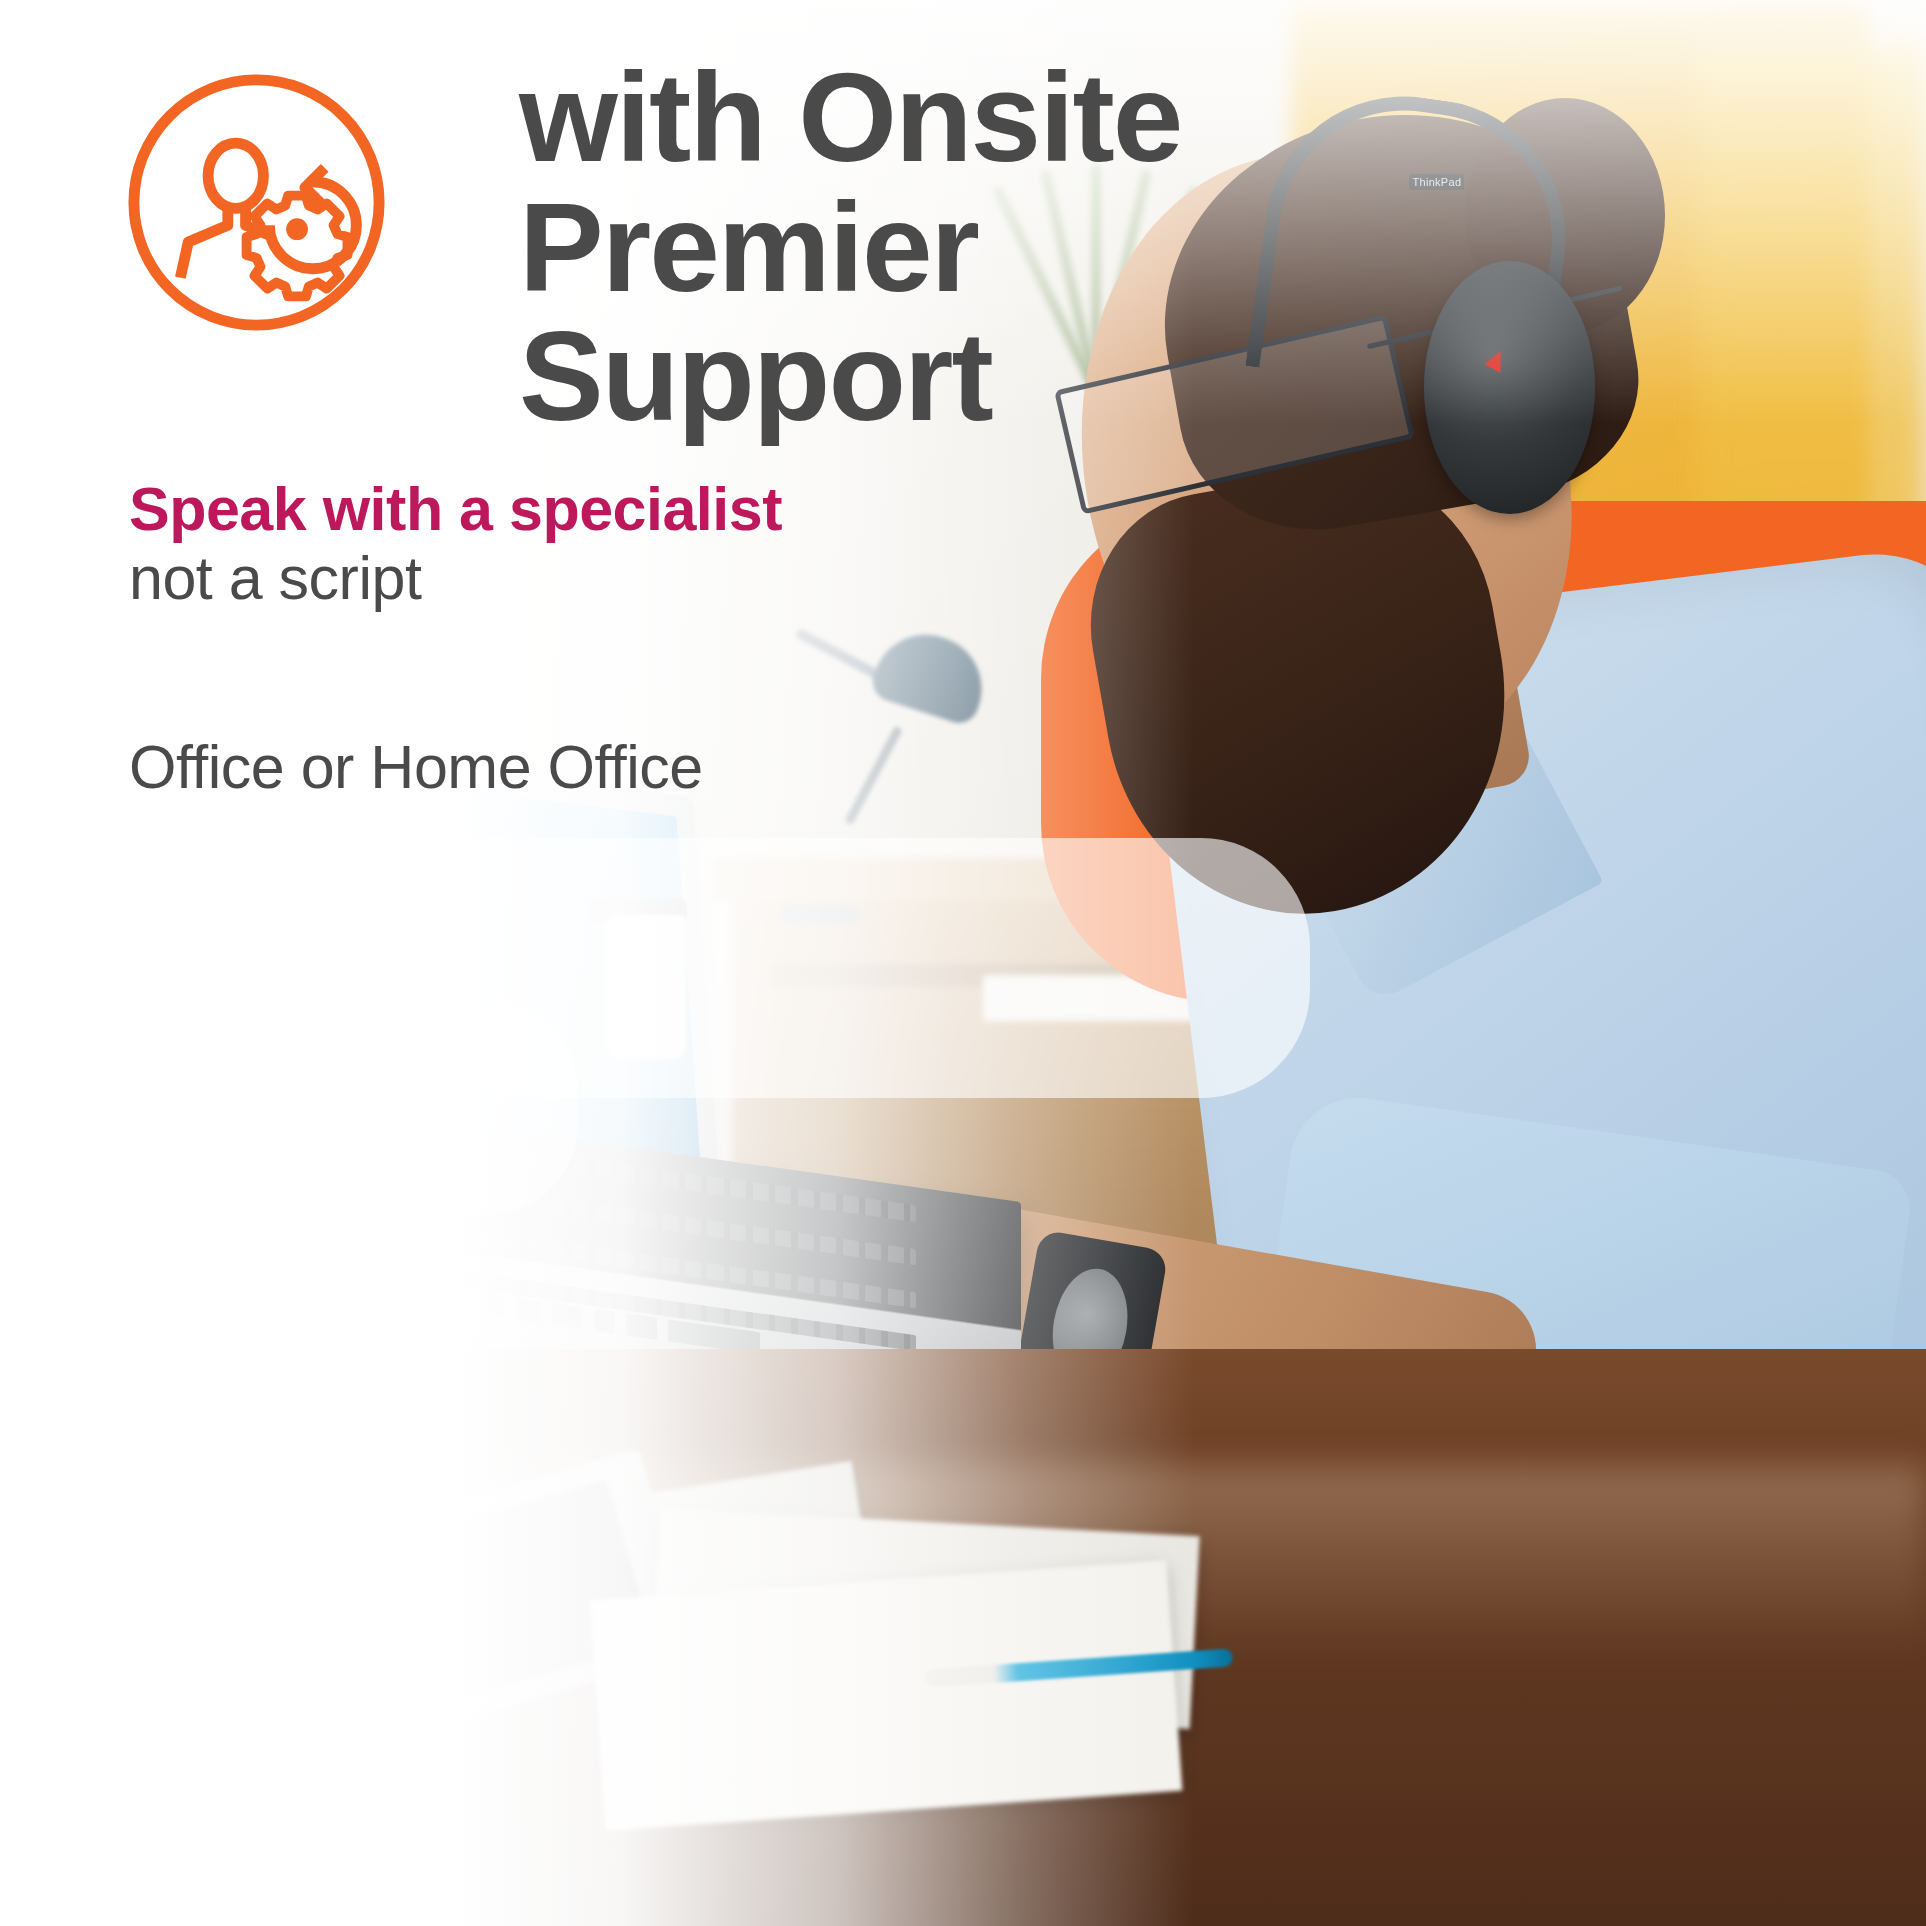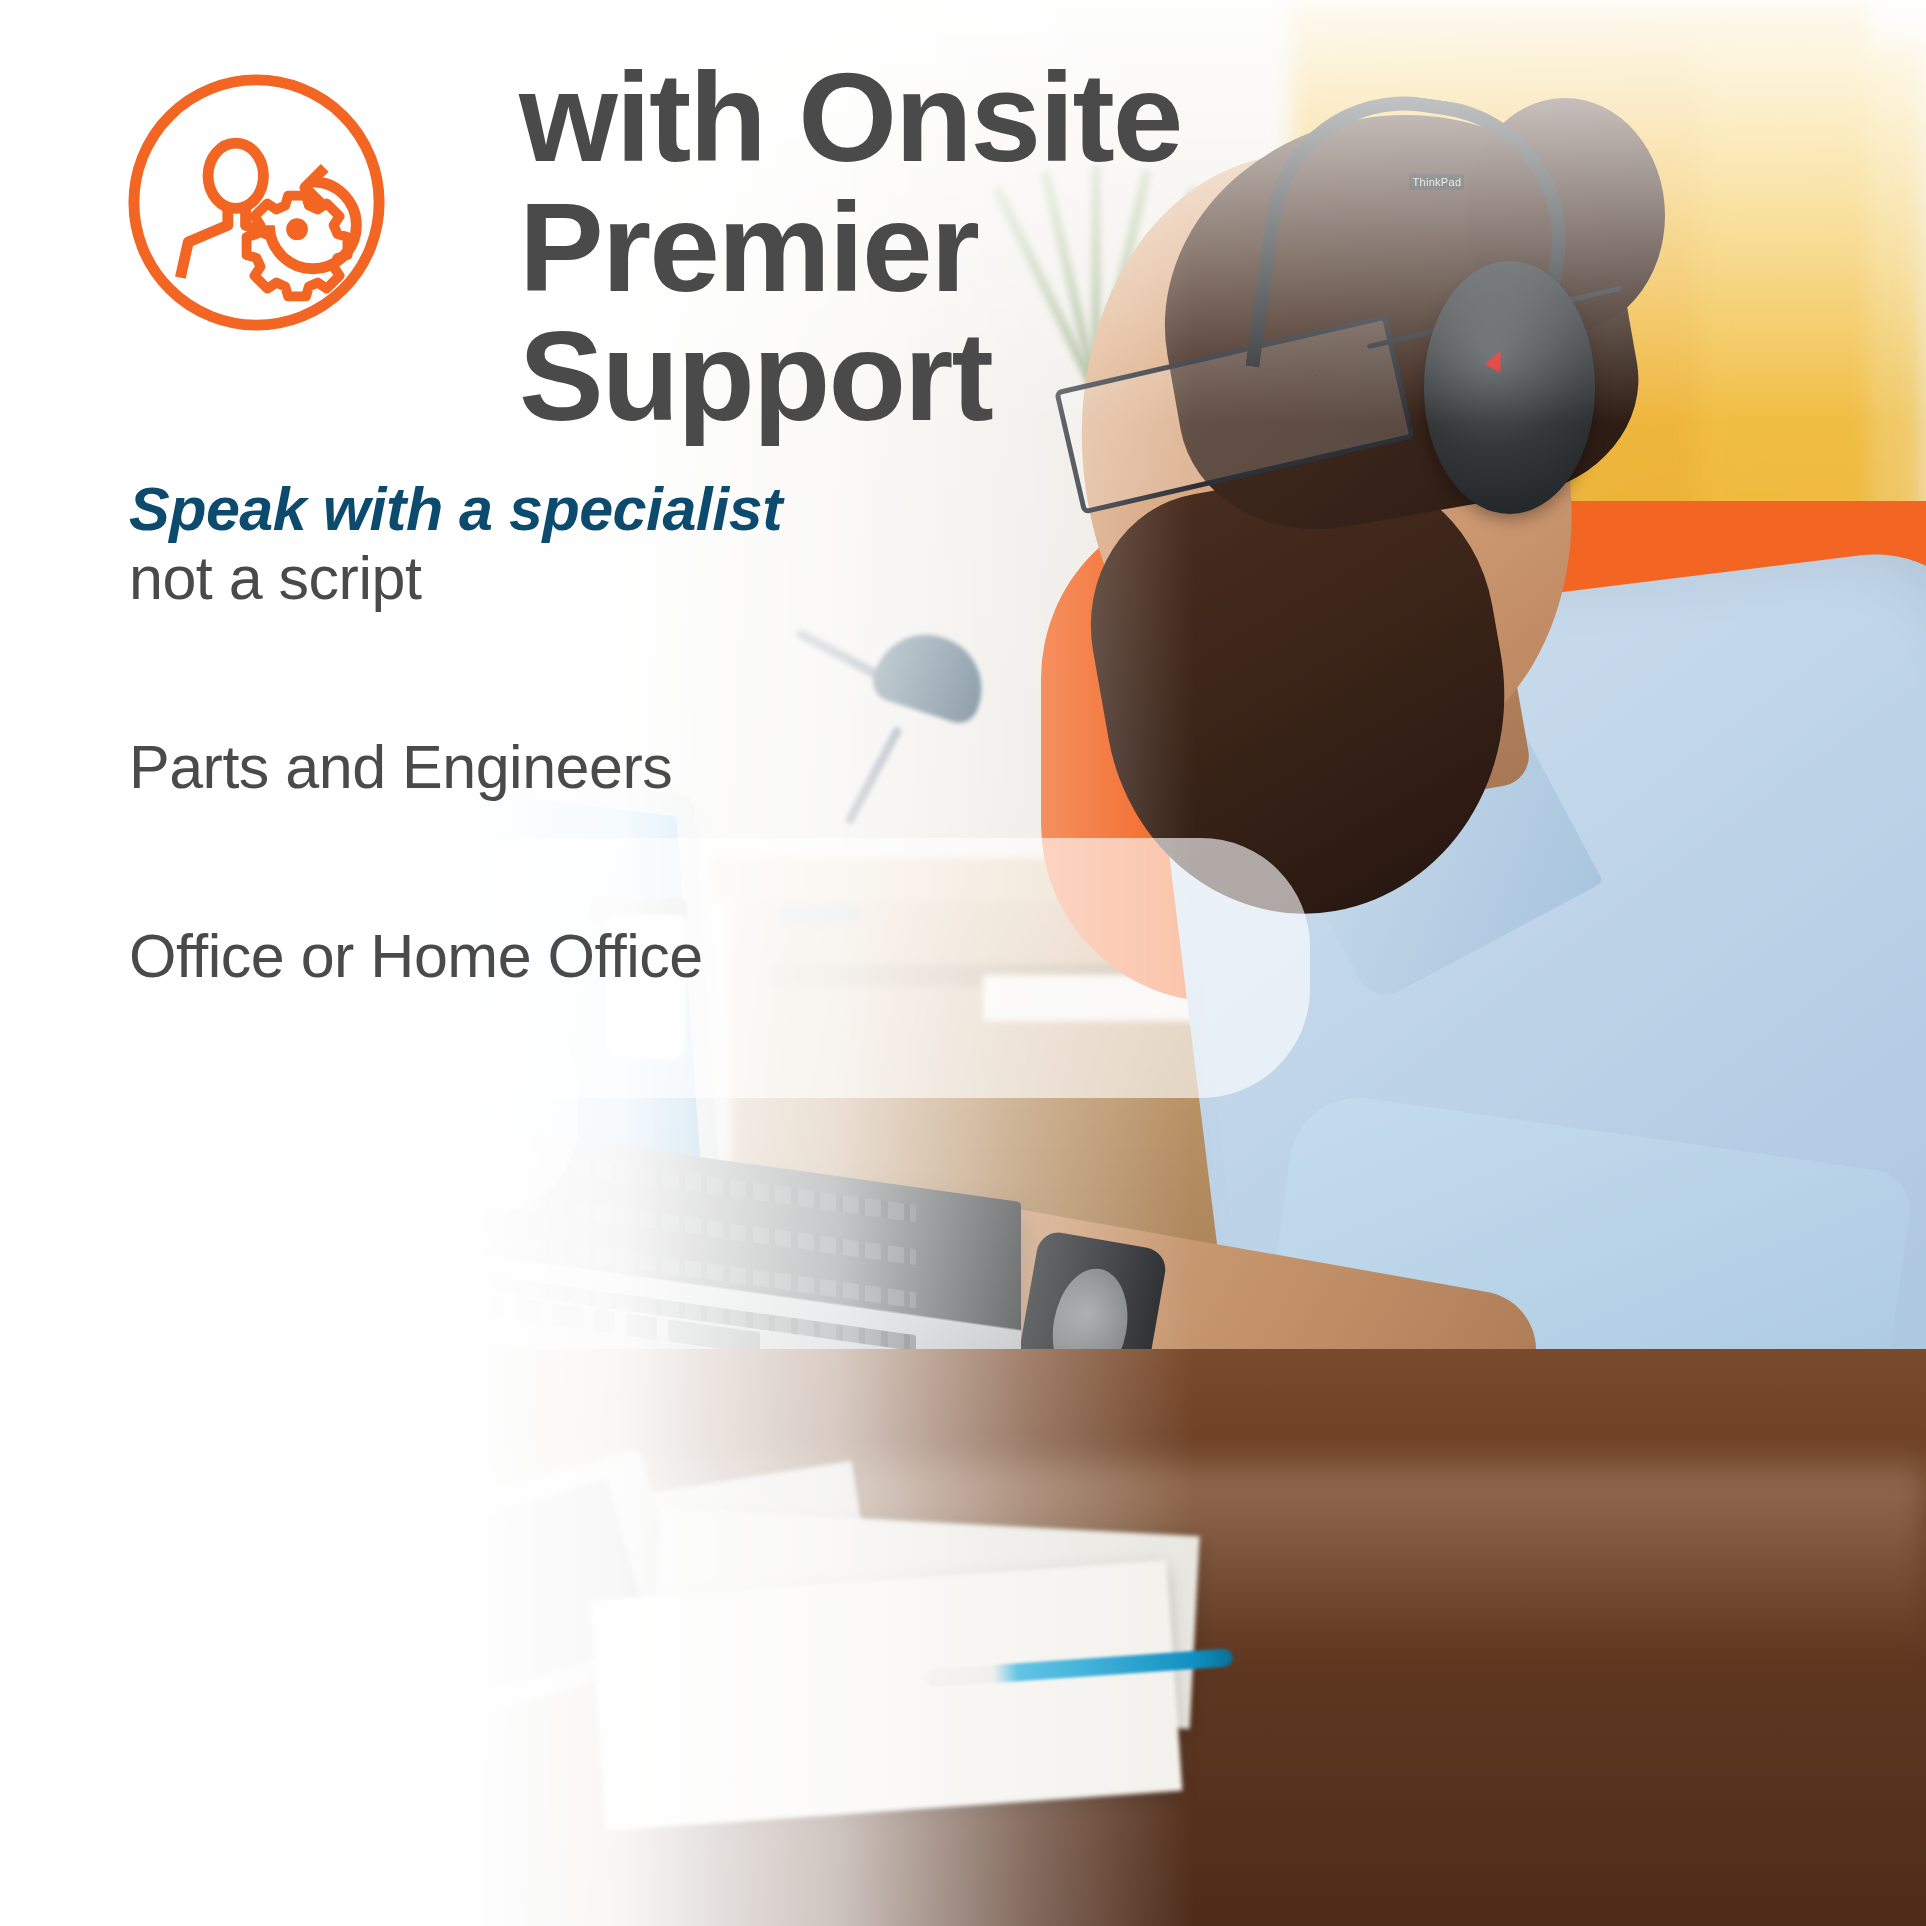--- a/index.html
+++ b/index.html
@@ -328,22 +328,22 @@
     position:absolute; left:394px; top:-8px;
     width:871px;
     font-size:127px; font-weight:bold; line-height:1.02;
     color:#4a4a4a; letter-spacing:-2px;
   }
   .title span { display:block; }
 
   .bullets { position:absolute; left:129px; top:475px; width:891px; }
   .bullet { margin-bottom:117px; }
   .bullet .b-head {
-    font-size:61px; font-weight:bold; color:#0c4a6e;
-    line-height:1.12; letter-spacing:-0.5px;font-style:italic;
+    font-size:61px; font-weight:bold; color:#be185d;
+    line-height:1.12; letter-spacing:-0.5px;
   }
   .b-head-onsite { position:relative; z-index:3; }
   .bullet .b-sub {
     font-size:61px; font-weight:normal; color:#4a4a4a;
     line-height:1.18; letter-spacing:-0.5px;
   }
 </style>
 </head>
 <body>
 
@@ -485,21 +485,20 @@
   </div>
 
   <div class="bullets">
 
     <div class="bullet">
       <div class="b-head">Speak with a specialist</div>
       <div class="b-sub">not a script</div>
     </div>
 
     <div class="bullet">
-      <div class="b-sub">Parts and Engineers</div>
     </div>
 
     <div class="bullet">
       <div class="b-sub">Office or Home Office</div>
     </div>
   </div>
 </div>
 
 
 </body></html>

